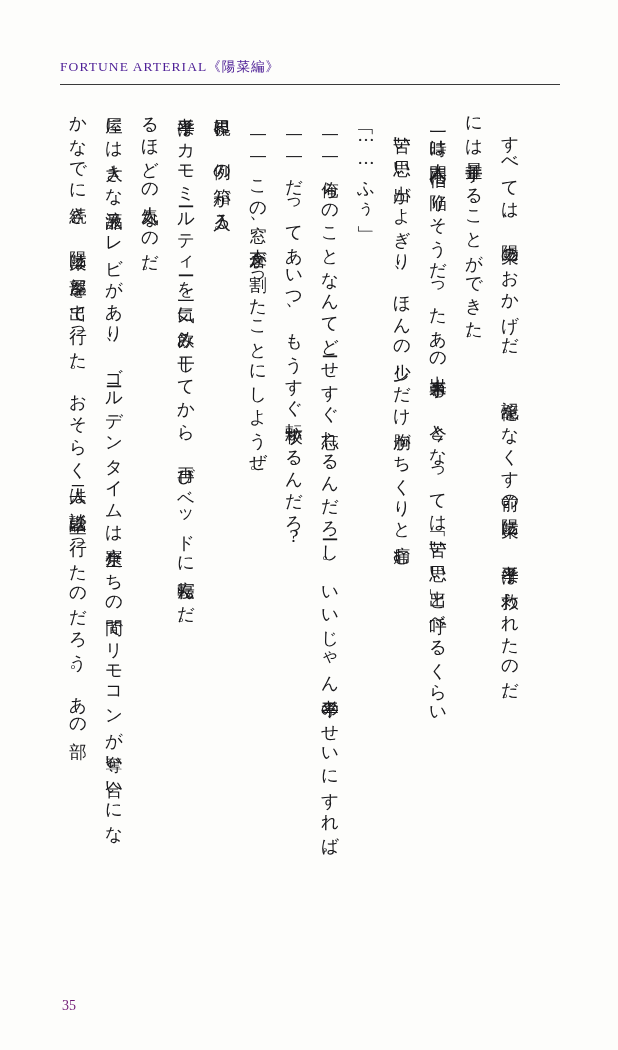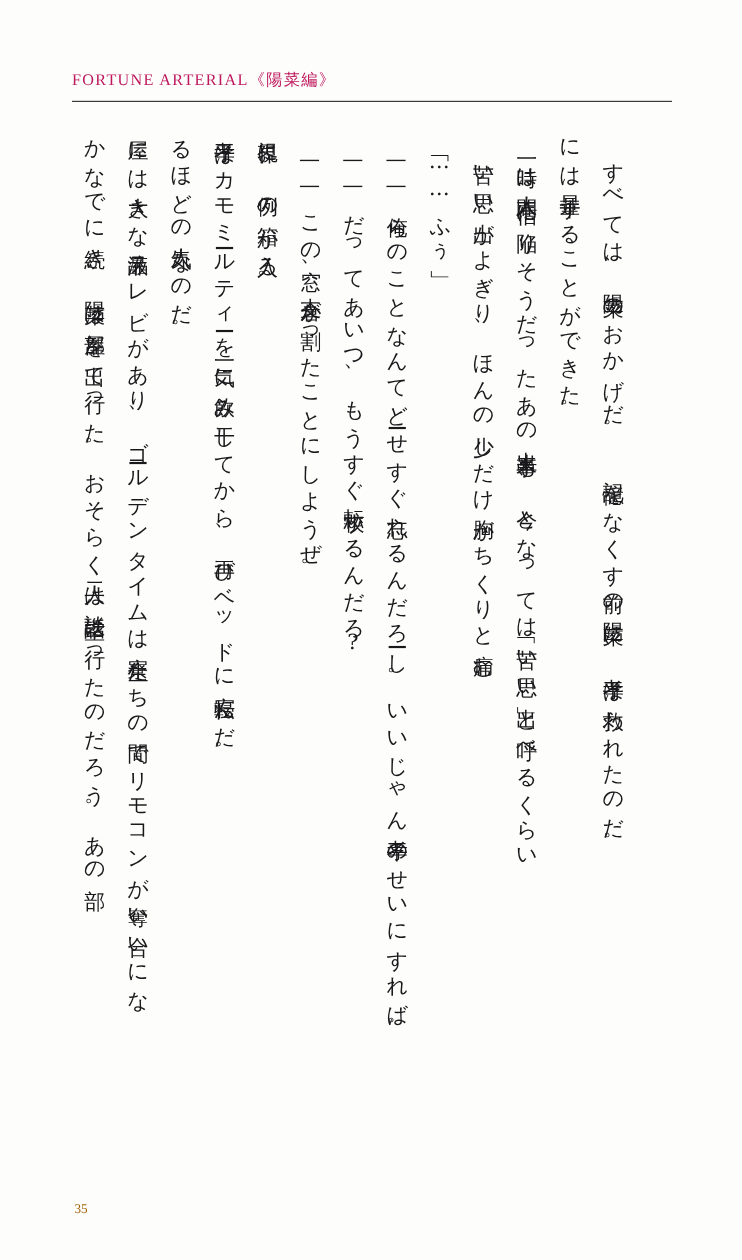--- a/index.html
+++ b/index.html
@@ -19,21 +19,21 @@
 
   
   .header {
     position: absolute;
     top: 58px;
     left: 60px;
     width: 480px;
     font-family: "Liberation Serif", serif;
     font-size: 13.5px;
     letter-spacing: 0.08em;
-    color: #be185d;
+    color: #4c1d95;
     white-space: nowrap;
   }
   .header .hdr-title {
     font-variant: small-caps;
   }
   .header-rule {
     position: absolute;
     top: 84px;
     left: 60px;
     width: 500px;
@@ -70,22 +70,22 @@
   .vcol.indent {
     padding-top: 19px;
   }
 
   
   .folio {
     position: absolute;
     left: 62px;
     bottom: 36px;
     font-family: "Liberation Serif", serif;
-    font-size: 11px;
-    color: #a16207;
+    font-size: 14px;
+    color: #701a75;
   }
 </style>
 </head>
 <body>
 
 <div class="page">
 
   <div class="header">
     <span class="hdr-title">FORTUNE ARTERIAL《陽菜編》</span>
   </div>

